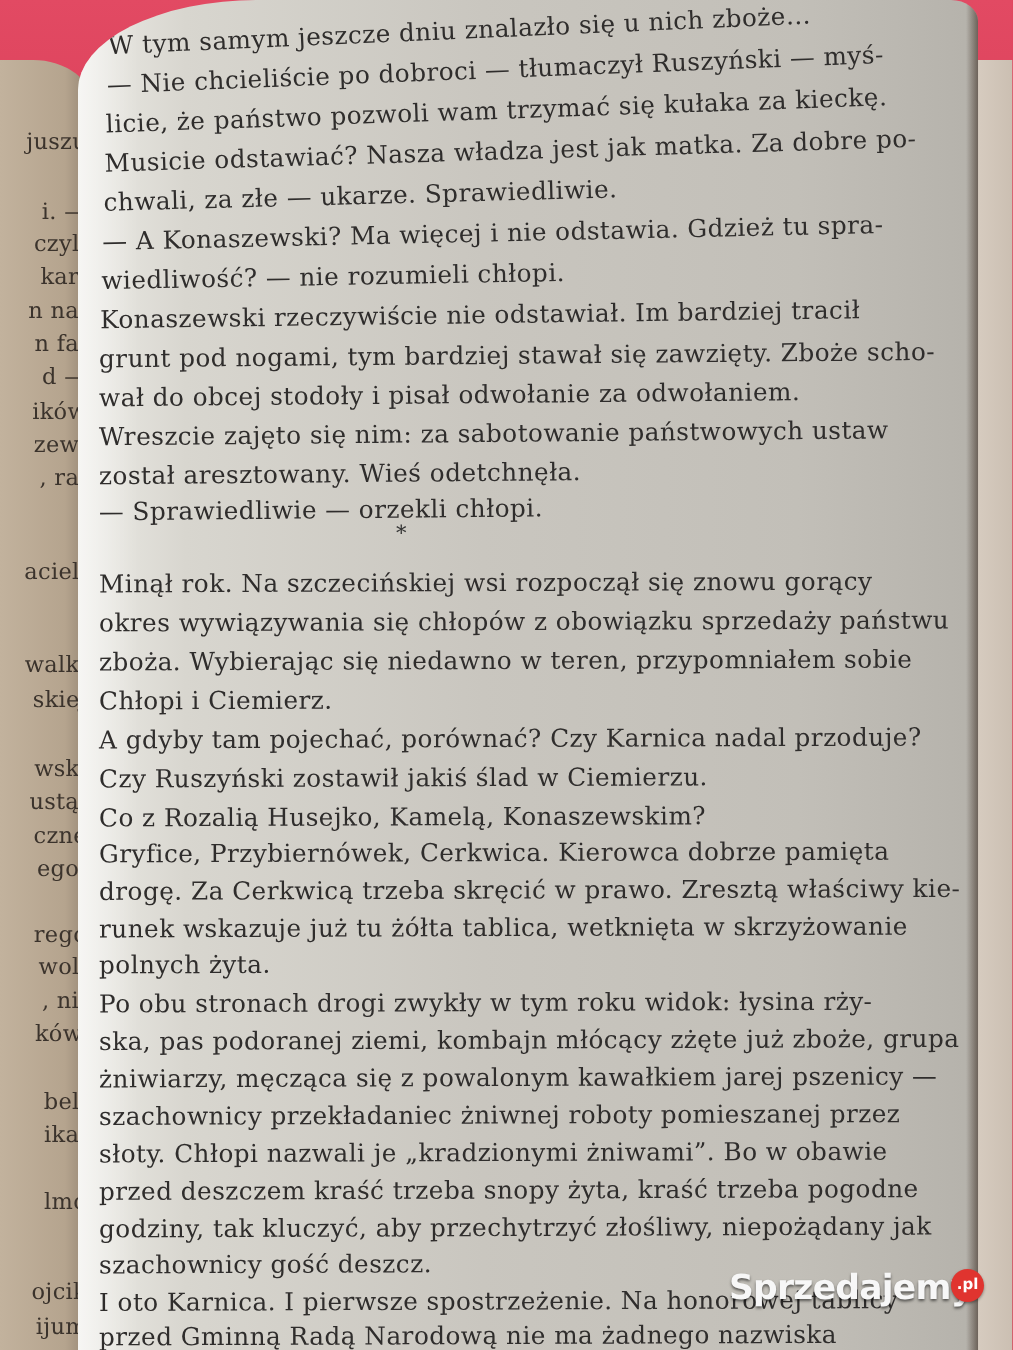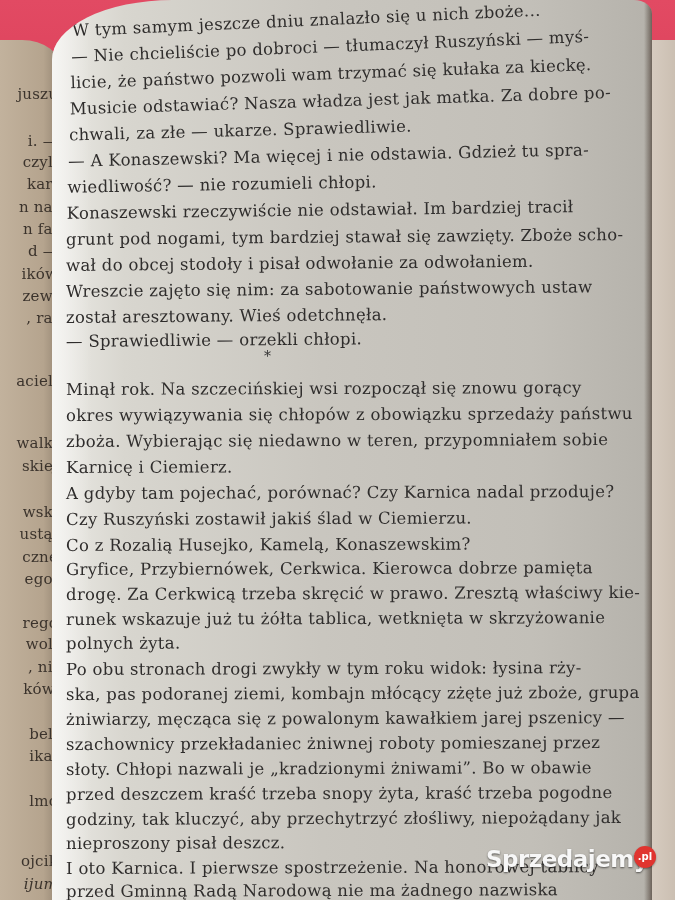--- a/index.html
+++ b/index.html
@@ -93,55 +93,55 @@
     <div class="line" style="top: 508px;">czne</div>
     <div class="line" style="top: 530px;">ego-</div>
     <div class="line" style="top: 574px;">rego</div>
     <div class="line" style="top: 595px;">woli</div>
     <div class="line" style="top: 618px;">, ni-</div>
     <div class="line" style="top: 640px;">ków,</div>
     <div class="line" style="top: 685px;">bel,</div>
     <div class="line" style="top: 707px;">ika-</div>
     <div class="line" style="top: 752px;">lmo</div>
     <div class="line" style="top: 812px;">ojcik</div>
-    <div class="line" style="top: 835px; font-style: italic;">ijum</div>
+    <div class="line" style="top: 835px;">ijum</div>
   </div>
 
 <div class="page" id="book-page">
   <div class="star" style="top:348px;">*</div>
 <div class="text-line" style="top: 22px; padding-left: 20px; transform: rotate(-2.5deg);"><span class="t">W tym samym jeszcze dniu znalazło się u nich zboże...</span></div>
     <div class="text-line" style="top: 48px; padding-left: 19.25px; transform: rotate(-2.25deg);"><span class="t">— Nie chcieliście po dobroci — tłumaczył Ruszyński — myś-</span></div>
     <div class="text-line" style="top: 74px; padding-left: 18.5px; transform: rotate(-2deg);"><span class="t">licie, że państwo pozwoli wam trzymać się kułaka za kieckę.</span></div>
     <div class="text-line" style="top: 100px; padding-left: 17.75px; transform: rotate(-1.75deg);"><span class="t">Musicie odstawiać? Nasza władza jest jak matka. Za dobre po-</span></div>
     <div class="text-line" style="top: 126px; padding-left: 17px; transform: rotate(-1.5deg);"><span class="t">chwali, za złe — ukarze. Sprawiedliwie.</span></div>
     <div class="text-line" style="top: 152px; padding-left: 16.25px; transform: rotate(-1.25deg);"><span class="t">— A Konaszewski? Ma więcej i nie odstawia. Gdzież tu spra-</span></div>
     <div class="text-line" style="top: 178px; padding-left: 15.5px; transform: rotate(-1deg);"><span class="t">wiedliwość? — nie rozumieli chłopi.</span></div>
     <div class="text-line" style="top: 204px; padding-left: 14.75px; transform: rotate(-0.75deg);"><span class="t">Konaszewski rzeczywiście nie odstawiał. Im bardziej tracił</span></div>
     <div class="text-line" style="top: 230px; padding-left: 14px; transform: rotate(-0.5deg);"><span class="t">grunt pod nogami, tym bardziej stawał się zawzięty. Zboże scho-</span></div>
     <div class="text-line" style="top: 256px; padding-left: 14px; transform: rotate(-0.5deg);"><span class="t">wał do obcej stodoły i pisał odwołanie za odwołaniem.</span></div>
     <div class="text-line" style="top: 282px; padding-left: 14px; transform: rotate(-0.5deg);"><span class="t">Wreszcie zajęto się nim: za sabotowanie państwowych ustaw</span></div>
     <div class="text-line" style="top: 308px; padding-left: 14px; transform: rotate(-0.5deg);"><span class="t">został aresztowany. Wieś odetchnęła.</span></div>
     <div class="text-line" style="top: 332px; padding-left: 14px; transform: rotate(-0.5deg);"><span class="t">— Sprawiedliwie — orzekli chłopi.</span></div>
     <div class="text-line" style="top: 380px; padding-left: 14px; transform: rotate(-0.2deg);"><span class="t">Minął rok. Na szczecińskiej wsi rozpoczął się znowu gorący</span></div>
     <div class="text-line" style="top: 406px; padding-left: 14px; transform: rotate(-0.2deg);"><span class="t">okres wywiązywania się chłopów z obowiązku sprzedaży państwu</span></div>
     <div class="text-line" style="top: 432px; padding-left: 14px; transform: rotate(-0.2deg);"><span class="t">zboża. Wybierając się niedawno w teren, przypomniałem sobie</span></div>
-    <div class="text-line" style="top: 458px; padding-left: 14px; transform: rotate(-0.2deg);"><span class="t">Karnicę i Ciemierz.</span></div>
+    <div class="text-line" style="top: 458px; padding-left: 14px; transform: rotate(-0.2deg);"><span class="t">Chłopi i Ciemierz.</span></div>
     <div class="text-line" style="top: 484px; padding-left: 14px; transform: rotate(-0.2deg);"><span class="t">A gdyby tam pojechać, porównać? Czy Karnica nadal przoduje?</span></div>
     <div class="text-line" style="top: 510px; padding-left: 14px; transform: rotate(-0.2deg);"><span class="t">Czy Ruszyński zostawił jakiś ślad w Ciemierzu.</span></div>
     <div class="text-line" style="top: 536px; padding-left: 14px; transform: rotate(-0.2deg);"><span class="t">Co z Rozalią Husejko, Kamelą, Konaszewskim?</span></div>
     <div class="text-line" style="top: 560px; padding-left: 14px; transform: rotate(-0.2deg);"><span class="t">Gryfice, Przybiernówek, Cerkwica. Kierowca dobrze pamięta</span></div>
     <div class="text-line" style="top: 585px; padding-left: 14px; transform: rotate(-0.2deg);"><span class="t">drogę. Za Cerkwicą trzeba skręcić w prawo. Zresztą właściwy kie-</span></div>
     <div class="text-line" style="top: 610px; padding-left: 14px; transform: rotate(-0.2deg);"><span class="t">runek wskazuje już tu żółta tablica, wetknięta w skrzyżowanie</span></div>
     <div class="text-line" style="top: 634px; padding-left: 14px; transform: rotate(-0.2deg);"><span class="t">polnych żyta.</span></div>
     <div class="text-line" style="top: 660px; padding-left: 14px; transform: rotate(-0.2deg);"><span class="t">Po obu stronach drogi zwykły w tym roku widok: łysina rży-</span></div>
     <div class="text-line" style="top: 685px; padding-left: 14px; transform: rotate(-0.2deg);"><span class="t">ska, pas podoranej ziemi, kombajn młócący zżęte już zboże, grupa</span></div>
     <div class="text-line" style="top: 710px; padding-left: 14px; transform: rotate(-0.2deg);"><span class="t">żniwiarzy, męcząca się z powalonym kawałkiem jarej pszenicy —</span></div>
     <div class="text-line" style="top: 735px; padding-left: 14px; transform: rotate(-0.2deg);"><span class="t">szachownicy przekładaniec żniwnej roboty pomieszanej przez</span></div>
     <div class="text-line" style="top: 760px; padding-left: 14px; transform: rotate(-0.2deg);"><span class="t">słoty. Chłopi nazwali je „kradzionymi żniwami”. Bo w obawie</span></div>
     <div class="text-line" style="top: 785px; padding-left: 14px; transform: rotate(-0.2deg);"><span class="t">przed deszczem kraść trzeba snopy żyta, kraść trzeba pogodne</span></div>
     <div class="text-line" style="top: 810px; padding-left: 14px; transform: rotate(-0.2deg);"><span class="t">godziny, tak kluczyć, aby przechytrzyć złośliwy, niepożądany jak</span></div>
-    <div class="text-line" style="top: 834px; padding-left: 14px; transform: rotate(-0.2deg);"><span class="t">nieproszony pisał deszcz.</span></div>
+    <div class="text-line" style="top: 834px; padding-left: 14px; transform: rotate(-0.2deg);"><span class="t">szachownicy gość deszcz.</span></div>
     <div class="text-line" style="top: 859px; padding-left: 14px; transform: rotate(-0.2deg);"><span class="t">I oto Karnica. I pierwsze spostrzeżenie. Na honorowej tablicy</span></div>
     <div class="text-line" style="top: 882px; padding-left: 14px; transform: rotate(-0.2deg);"><span class="t">przed Gminną Radą Narodową nie ma żadnego nazwiska</span></div>
   </div>
 
 <div class="watermark">Sprzedajemy</div>
 <div class="watermark-badge">.pl</div>
 
 </body></html>

